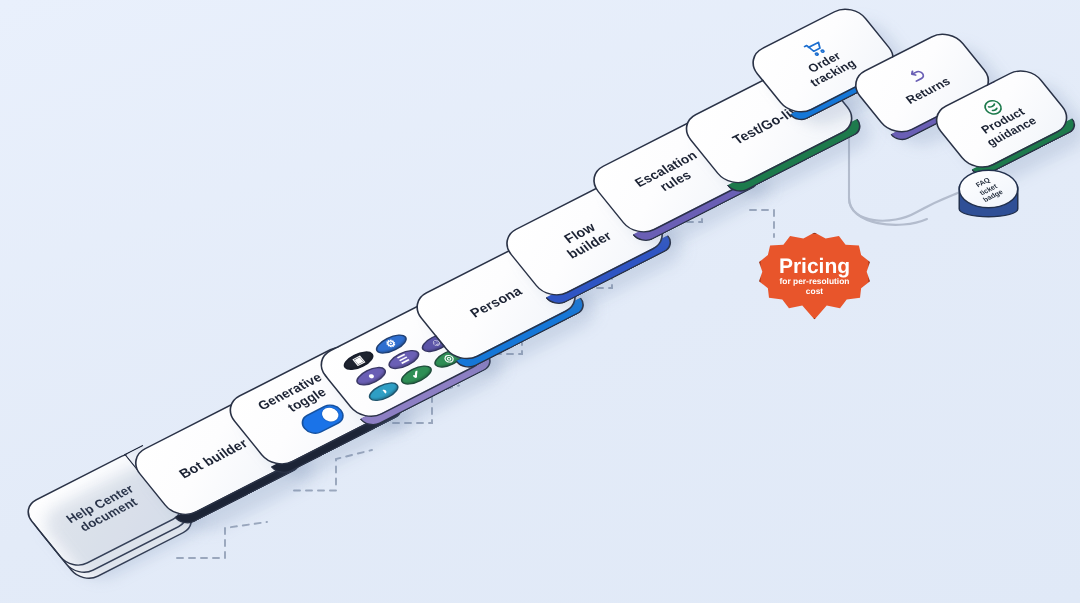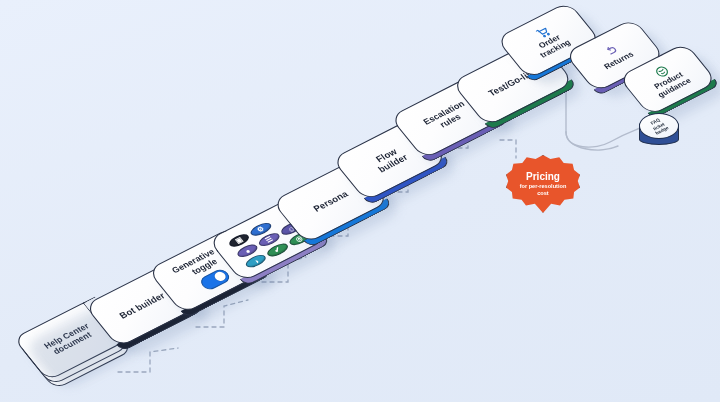--- a/index.html
+++ b/index.html
@@ -115,21 +115,21 @@
     border:1.2px solid #9c3317;
     filter:drop-shadow(0 2px 3px rgba(90,110,150,.35));
     clip-path:polygon(
       50% 0%, 60% 7%, 72% 4%, 78% 14%, 90% 15%, 92% 26%,
       100% 34%, 97% 45%, 100% 56%, 92% 64%, 91% 75%,
       79% 77%, 73% 87%, 61% 84%, 50% 100%, 39% 84%,
       27% 87%, 21% 77%, 9% 75%, 8% 64%, 0% 56%,
       3% 45%, 0% 34%, 8% 26%, 10% 15%, 22% 14%,
       28% 4%, 40% 7%);
   }
-  .burst .b1{font-weight:700;font-size:10px;line-height:1.05;}
+  .burst .b1{font-weight:700;font-size:14px;line-height:1.05;}
   .burst .b2{font-weight:700;font-size:5.6px;line-height:1.15;margin-top:1px;}
 
   
   .chip{position:absolute;}
   .chip .body{
     position:absolute;left:0;
     border-radius:50%/22%;
     background:#2f4f96;
     border:1.2px solid #22304d;
     box-sizing:border-box;

